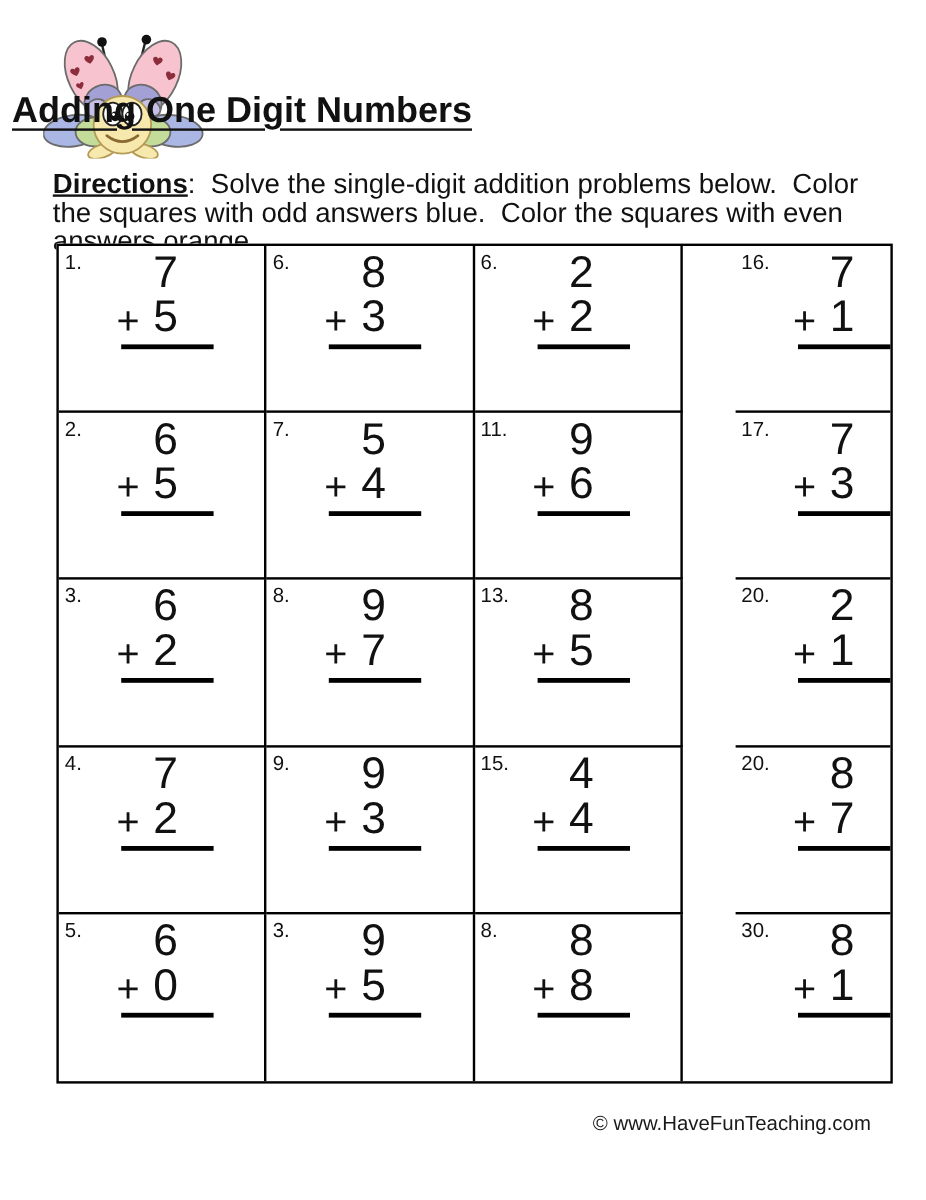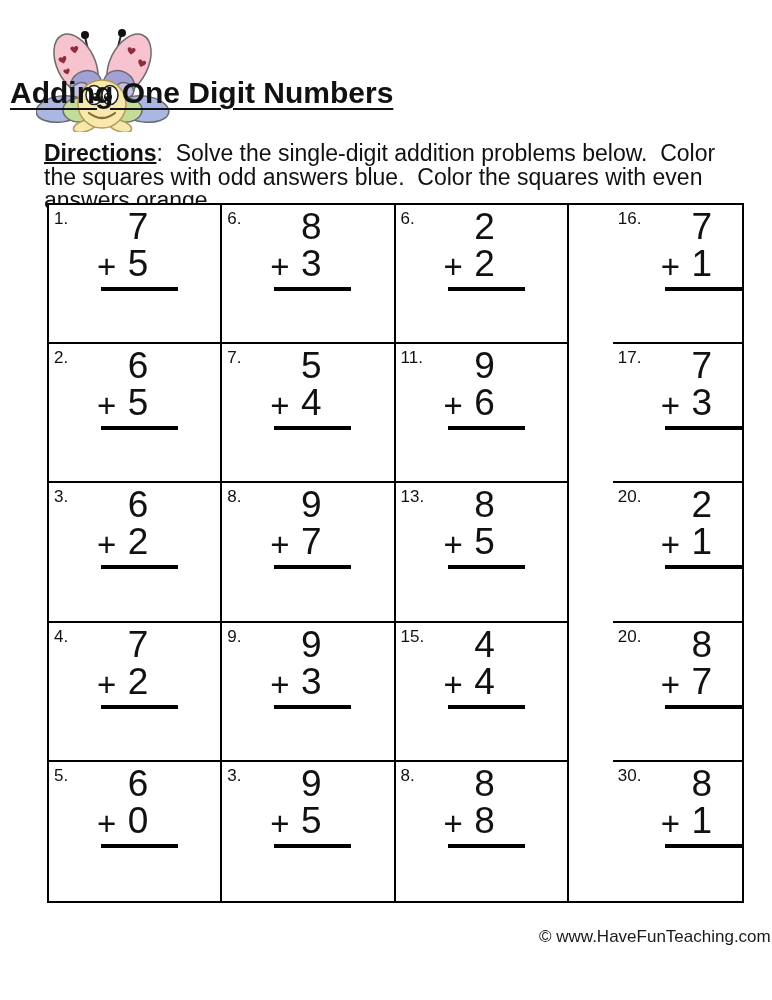--- a/index.html
+++ b/index.html
@@ -33,21 +33,21 @@
   .cell:nth-child(5n){border-bottom:none;}
   .cell:nth-child(n+16){border-right:none;margin-left:44px;}
   .pnum{position:absolute;left:5px;top:4px;font-size:17px;}
   .prob{position:absolute;left:49px;top:3px;width:80px;text-align:center;
         font-size:37px;line-height:37px;}
   .brow{position:relative;}
   .plus{position:absolute;left:-1px;top:3px;font-size:33px;}
   .ansline{height:4px;background:#000;margin:5px 0 0 3px;}
 
   
-  .footer{position:absolute;left:494px;top:927px;font-size:17px;color:#1a1a1a;margin-left:45px;}
+  .footer{position:absolute;left:494px;top:927px;font-size:17px;color:#1a1a1a;}
 </style>
 </head>
 <body>
 
 <div class="page">
 
   <svg class="clipart" width="134" height="108" viewBox="0 0 134 108" aria-hidden="true">
 
     <path d="M60 60 L49 13" stroke="#222" stroke-width="2" fill="none"></path>
     <path d="M73 60 L85 11" stroke="#222" stroke-width="2" fill="none"></path>

